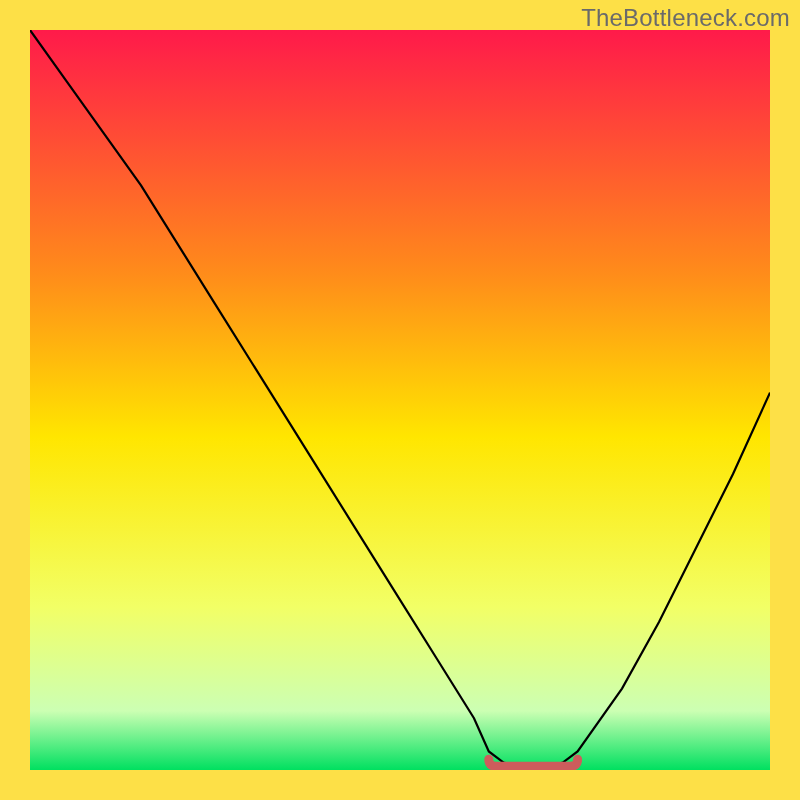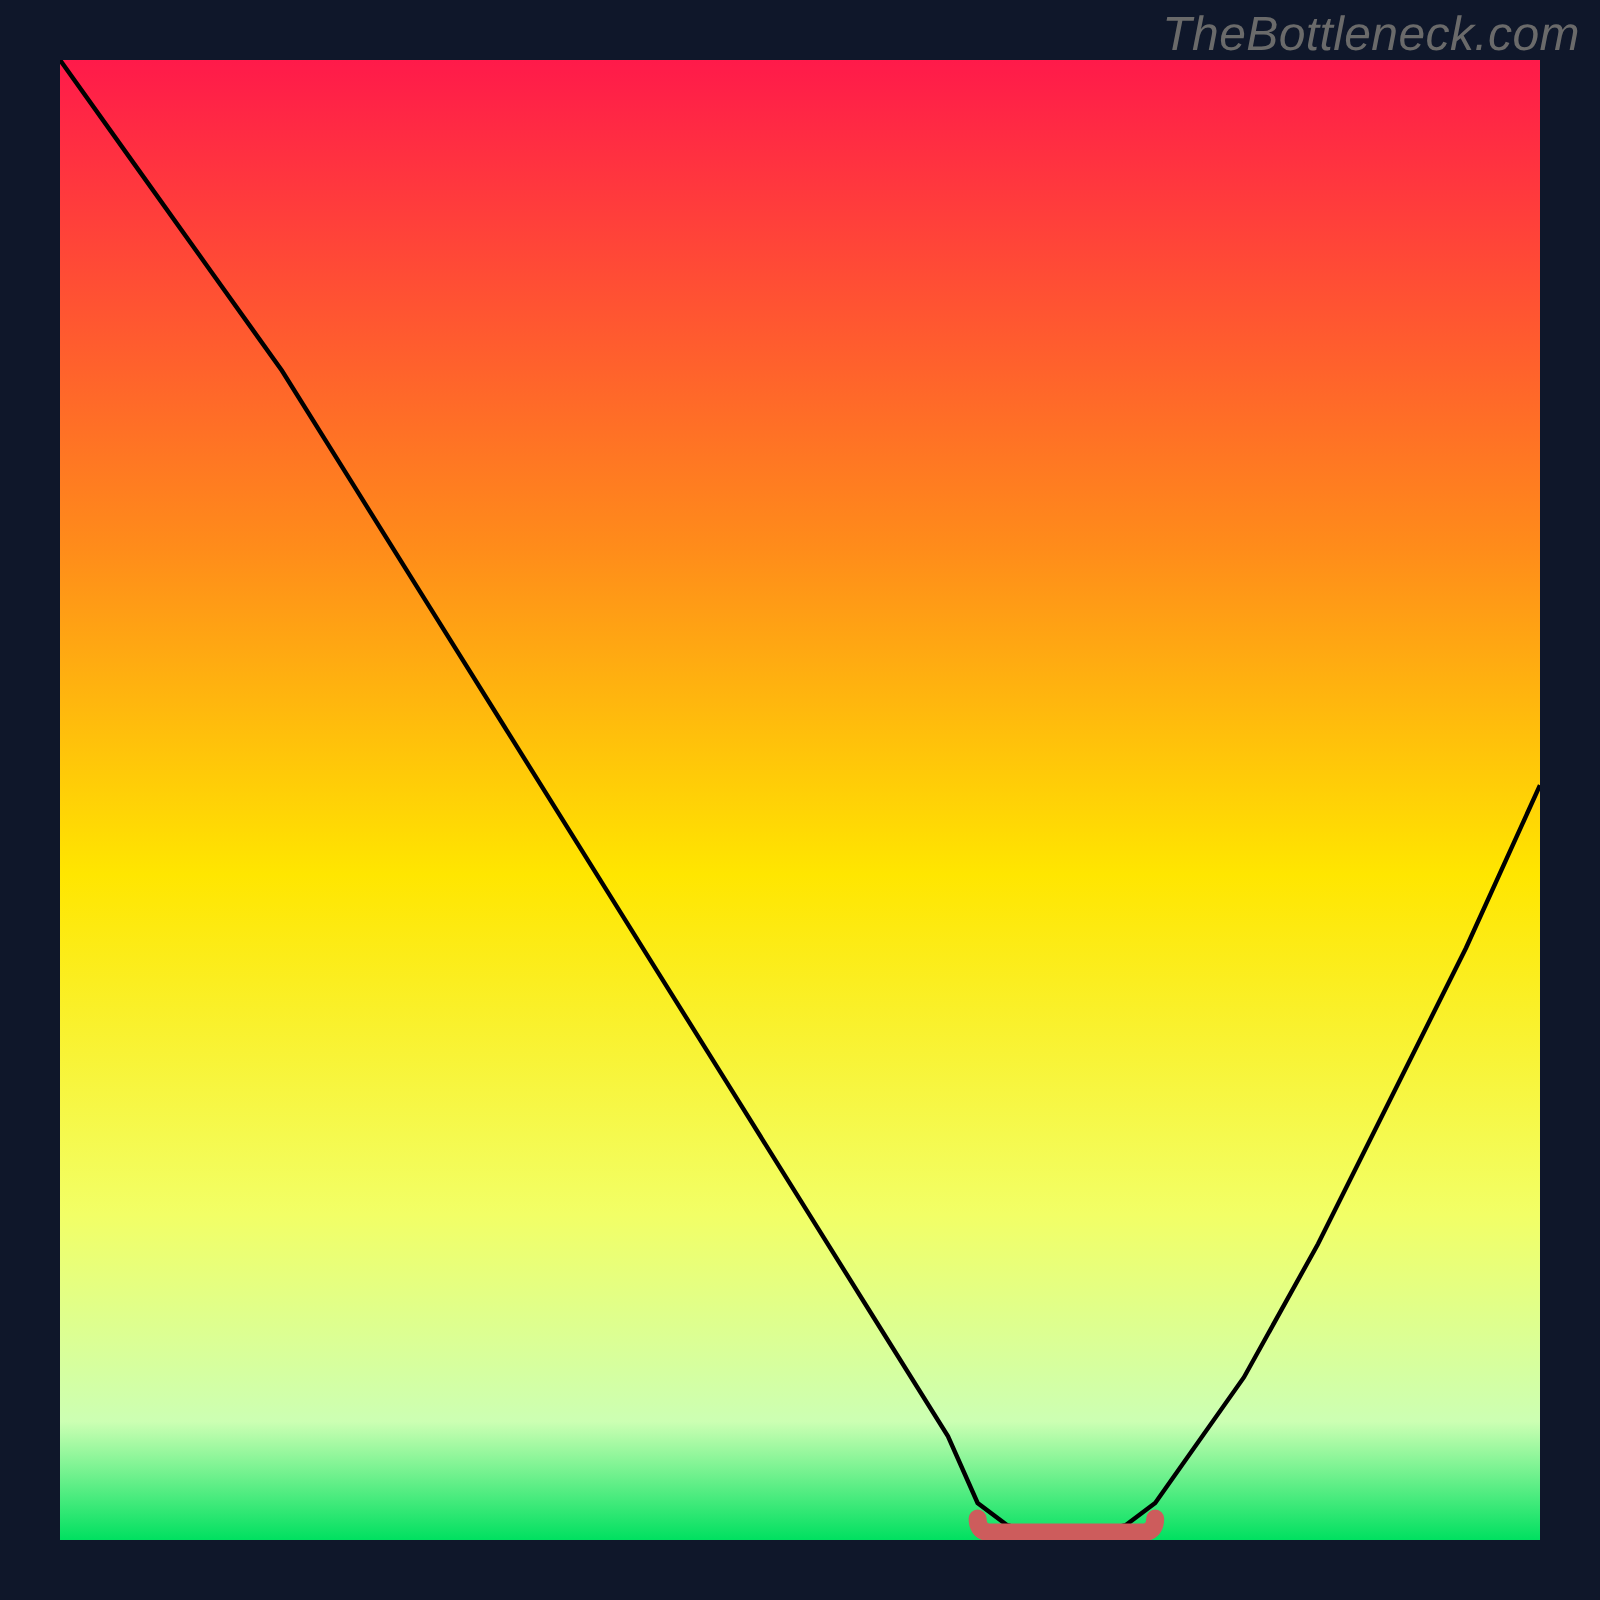--- a/index.html
+++ b/index.html
@@ -8,22 +8,21 @@
     width: 800px;
     height: 800px;
     background: #000;
     font-family: Arial, Helvetica, sans-serif;
     overflow: hidden;
   }
   .frame {
     position: relative;
     width: 800px;
     height: 800px;
-    background: #0f172a;
-    font-style: italic;
+    background: #fde047;
   }
   .watermark {
     position: absolute;
     top: 4px;
     right: 10px;
     font-size: 24px;
     font-weight: 500;
     color: #6a6a6a;
     letter-spacing: 0.2px;
     z-index: 10;

